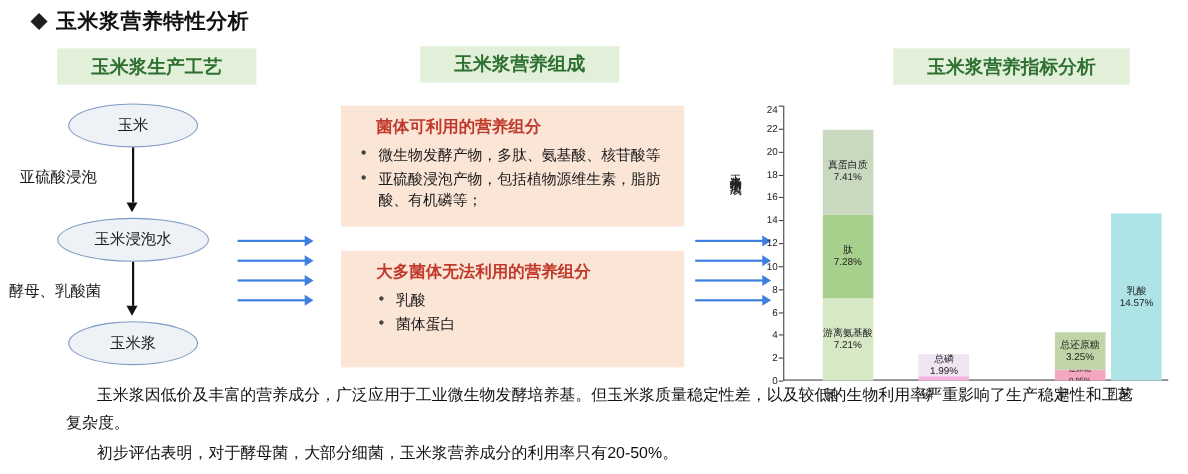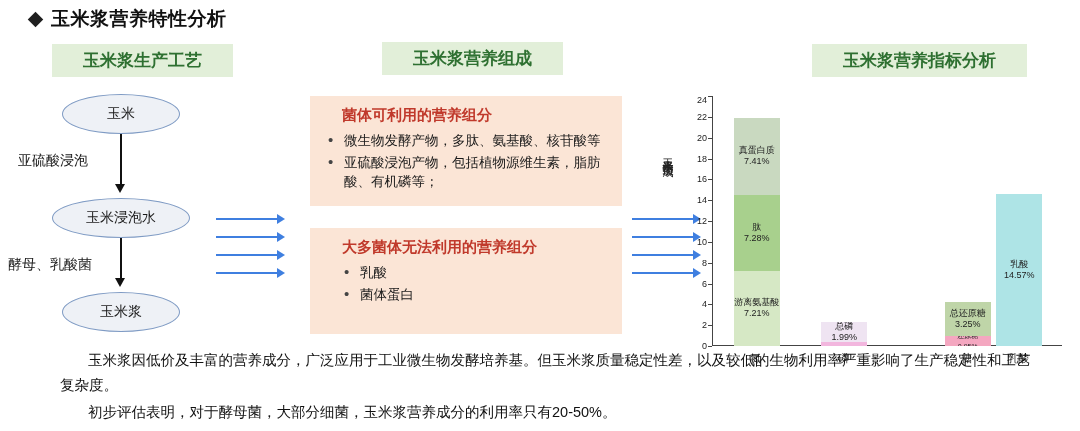--- a/index.html
+++ b/index.html
@@ -125,21 +125,21 @@
     position:absolute;
     left:660px; top:150px;
     font-size:11px; color:#222;
     writing-mode:vertical-rl;
     letter-spacing:1px;
   }
   .bar {
     position:absolute; bottom:0;
   }
   .seg {
-    position:absolute; left:1px; width:100%;
+    position:absolute; left:15px; width:100%;
     display:flex; flex-direction:column; align-items:center; justify-content:center;
     font-size:9px; color:#222; line-height:11px; text-align:center;
     overflow:hidden;
   }
   .xlabel {
     position:absolute; top:100%; margin-top:5px;
     width:100%; text-align:center; font-size:11px; color:#222;
   }
   .chart-note {
     position:absolute; font-size:12px; color:#1a1a1a; white-space:nowrap;

